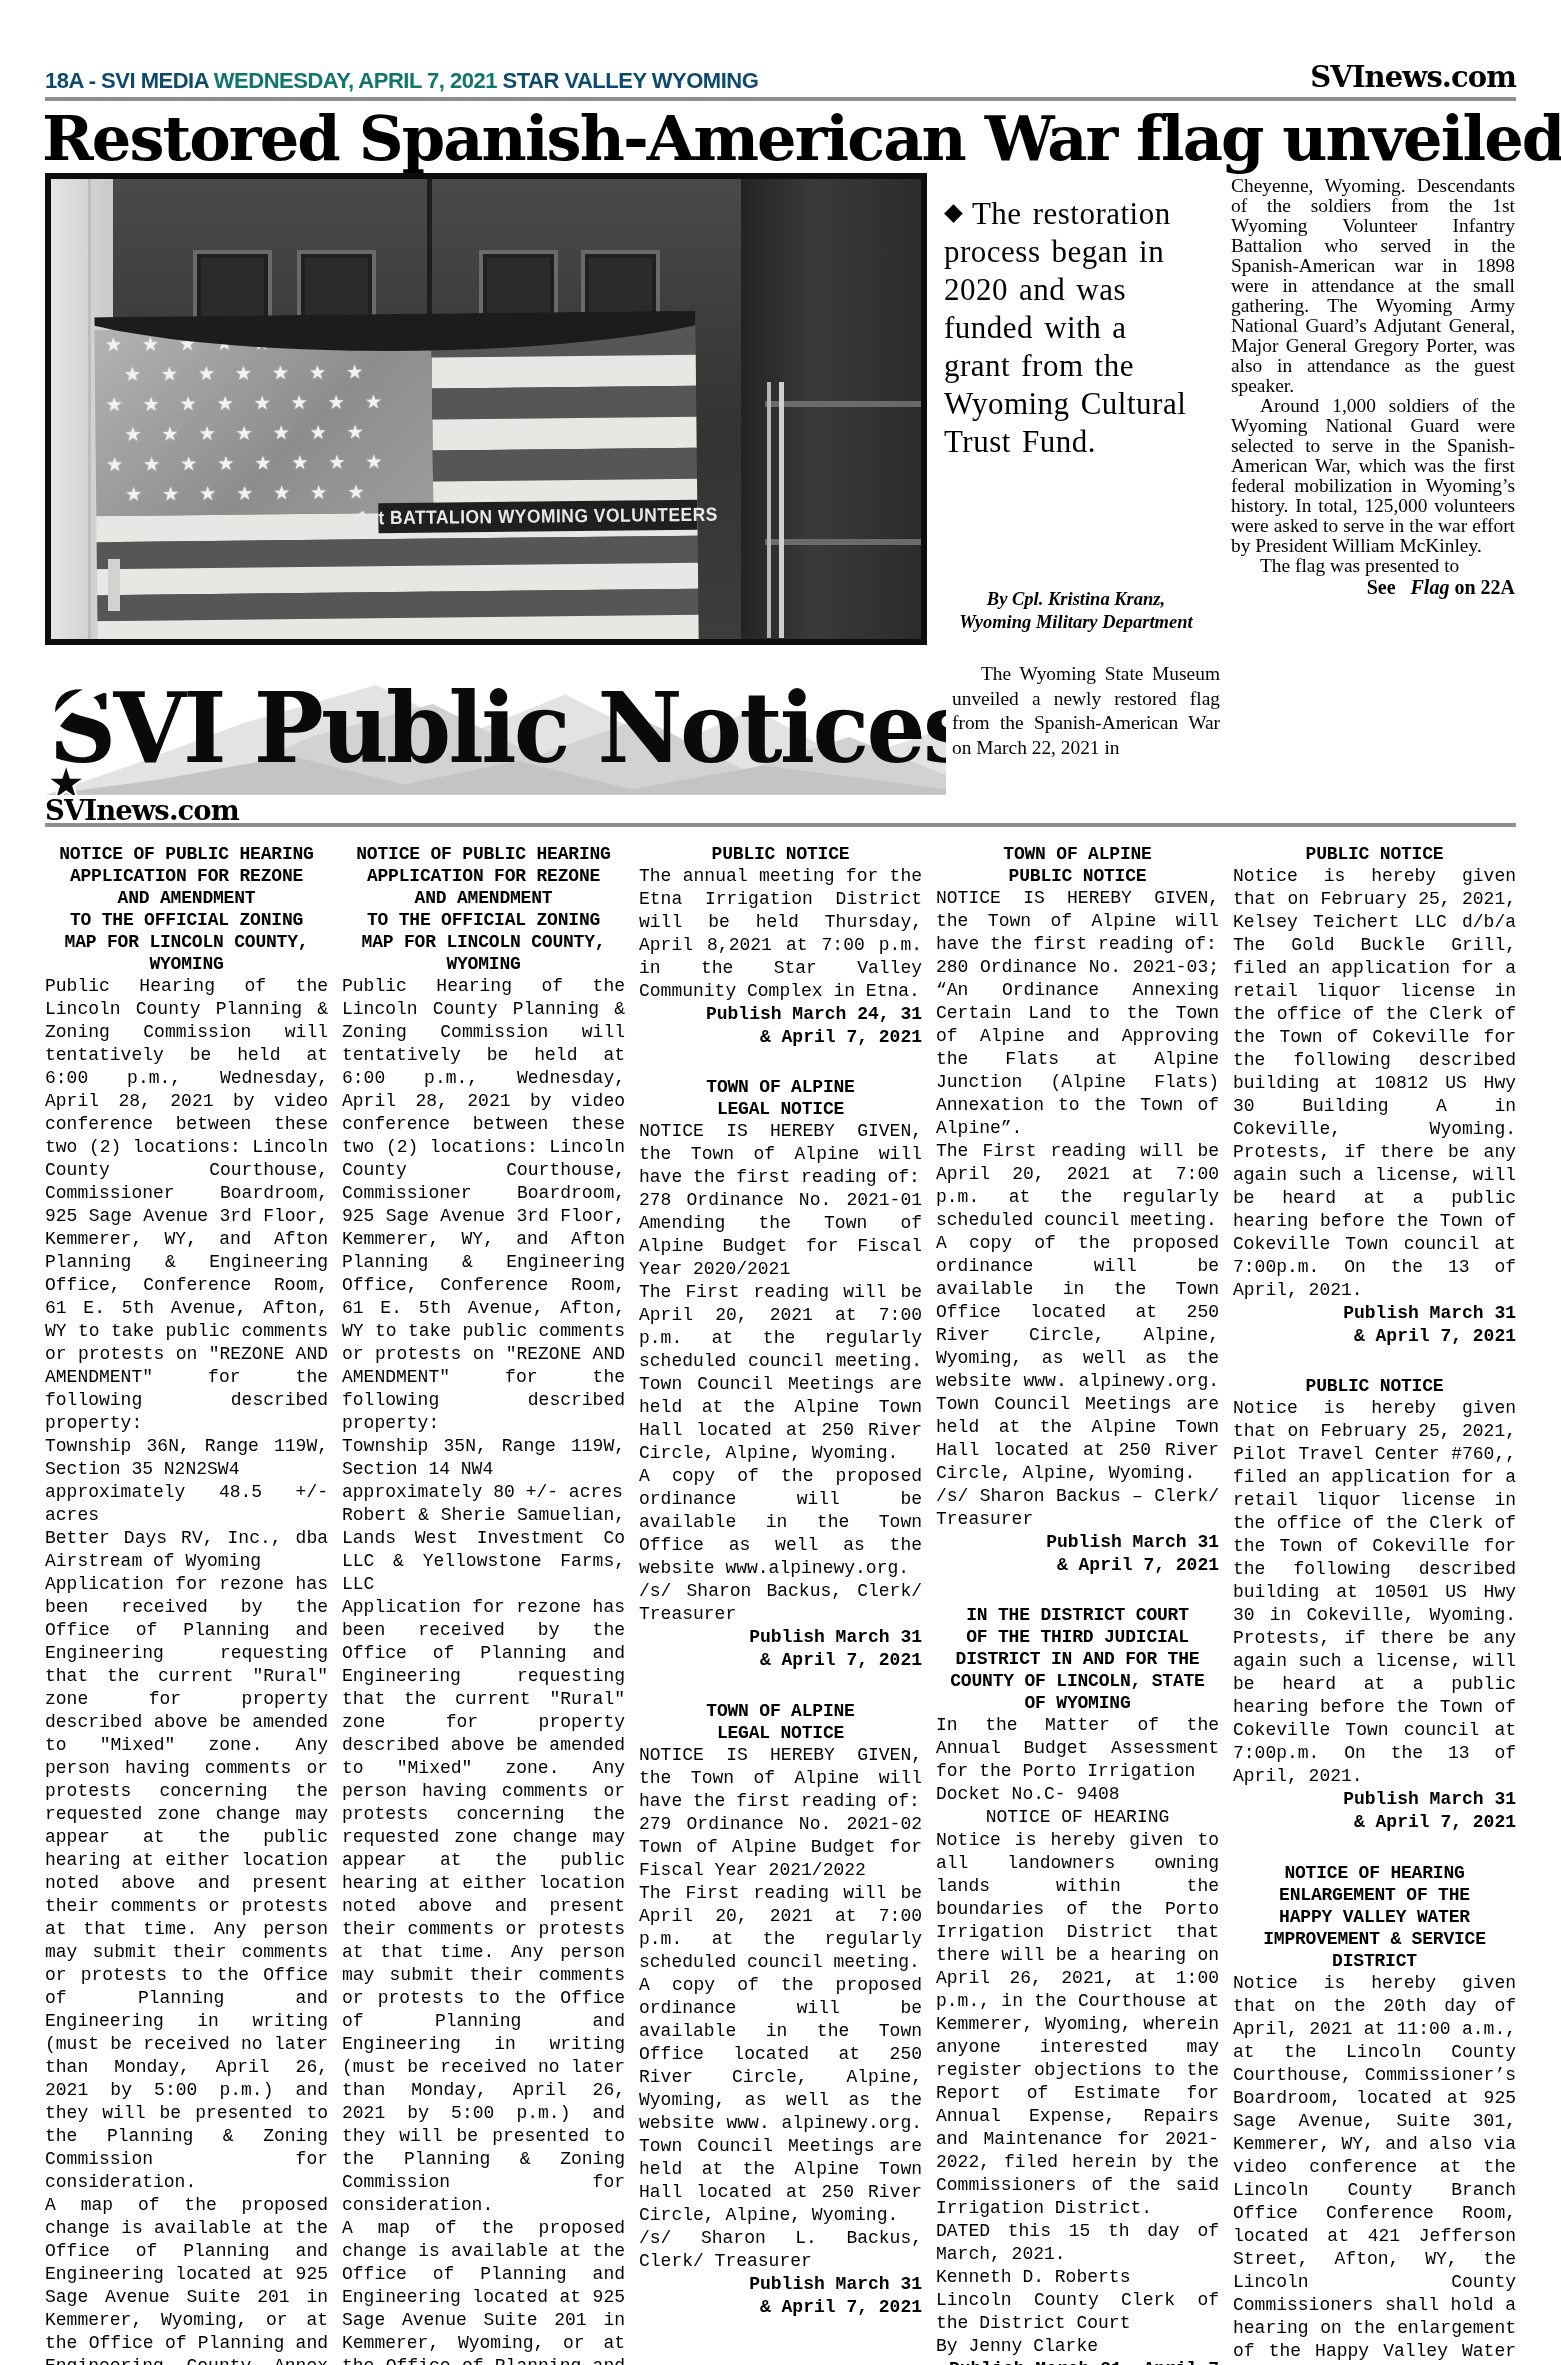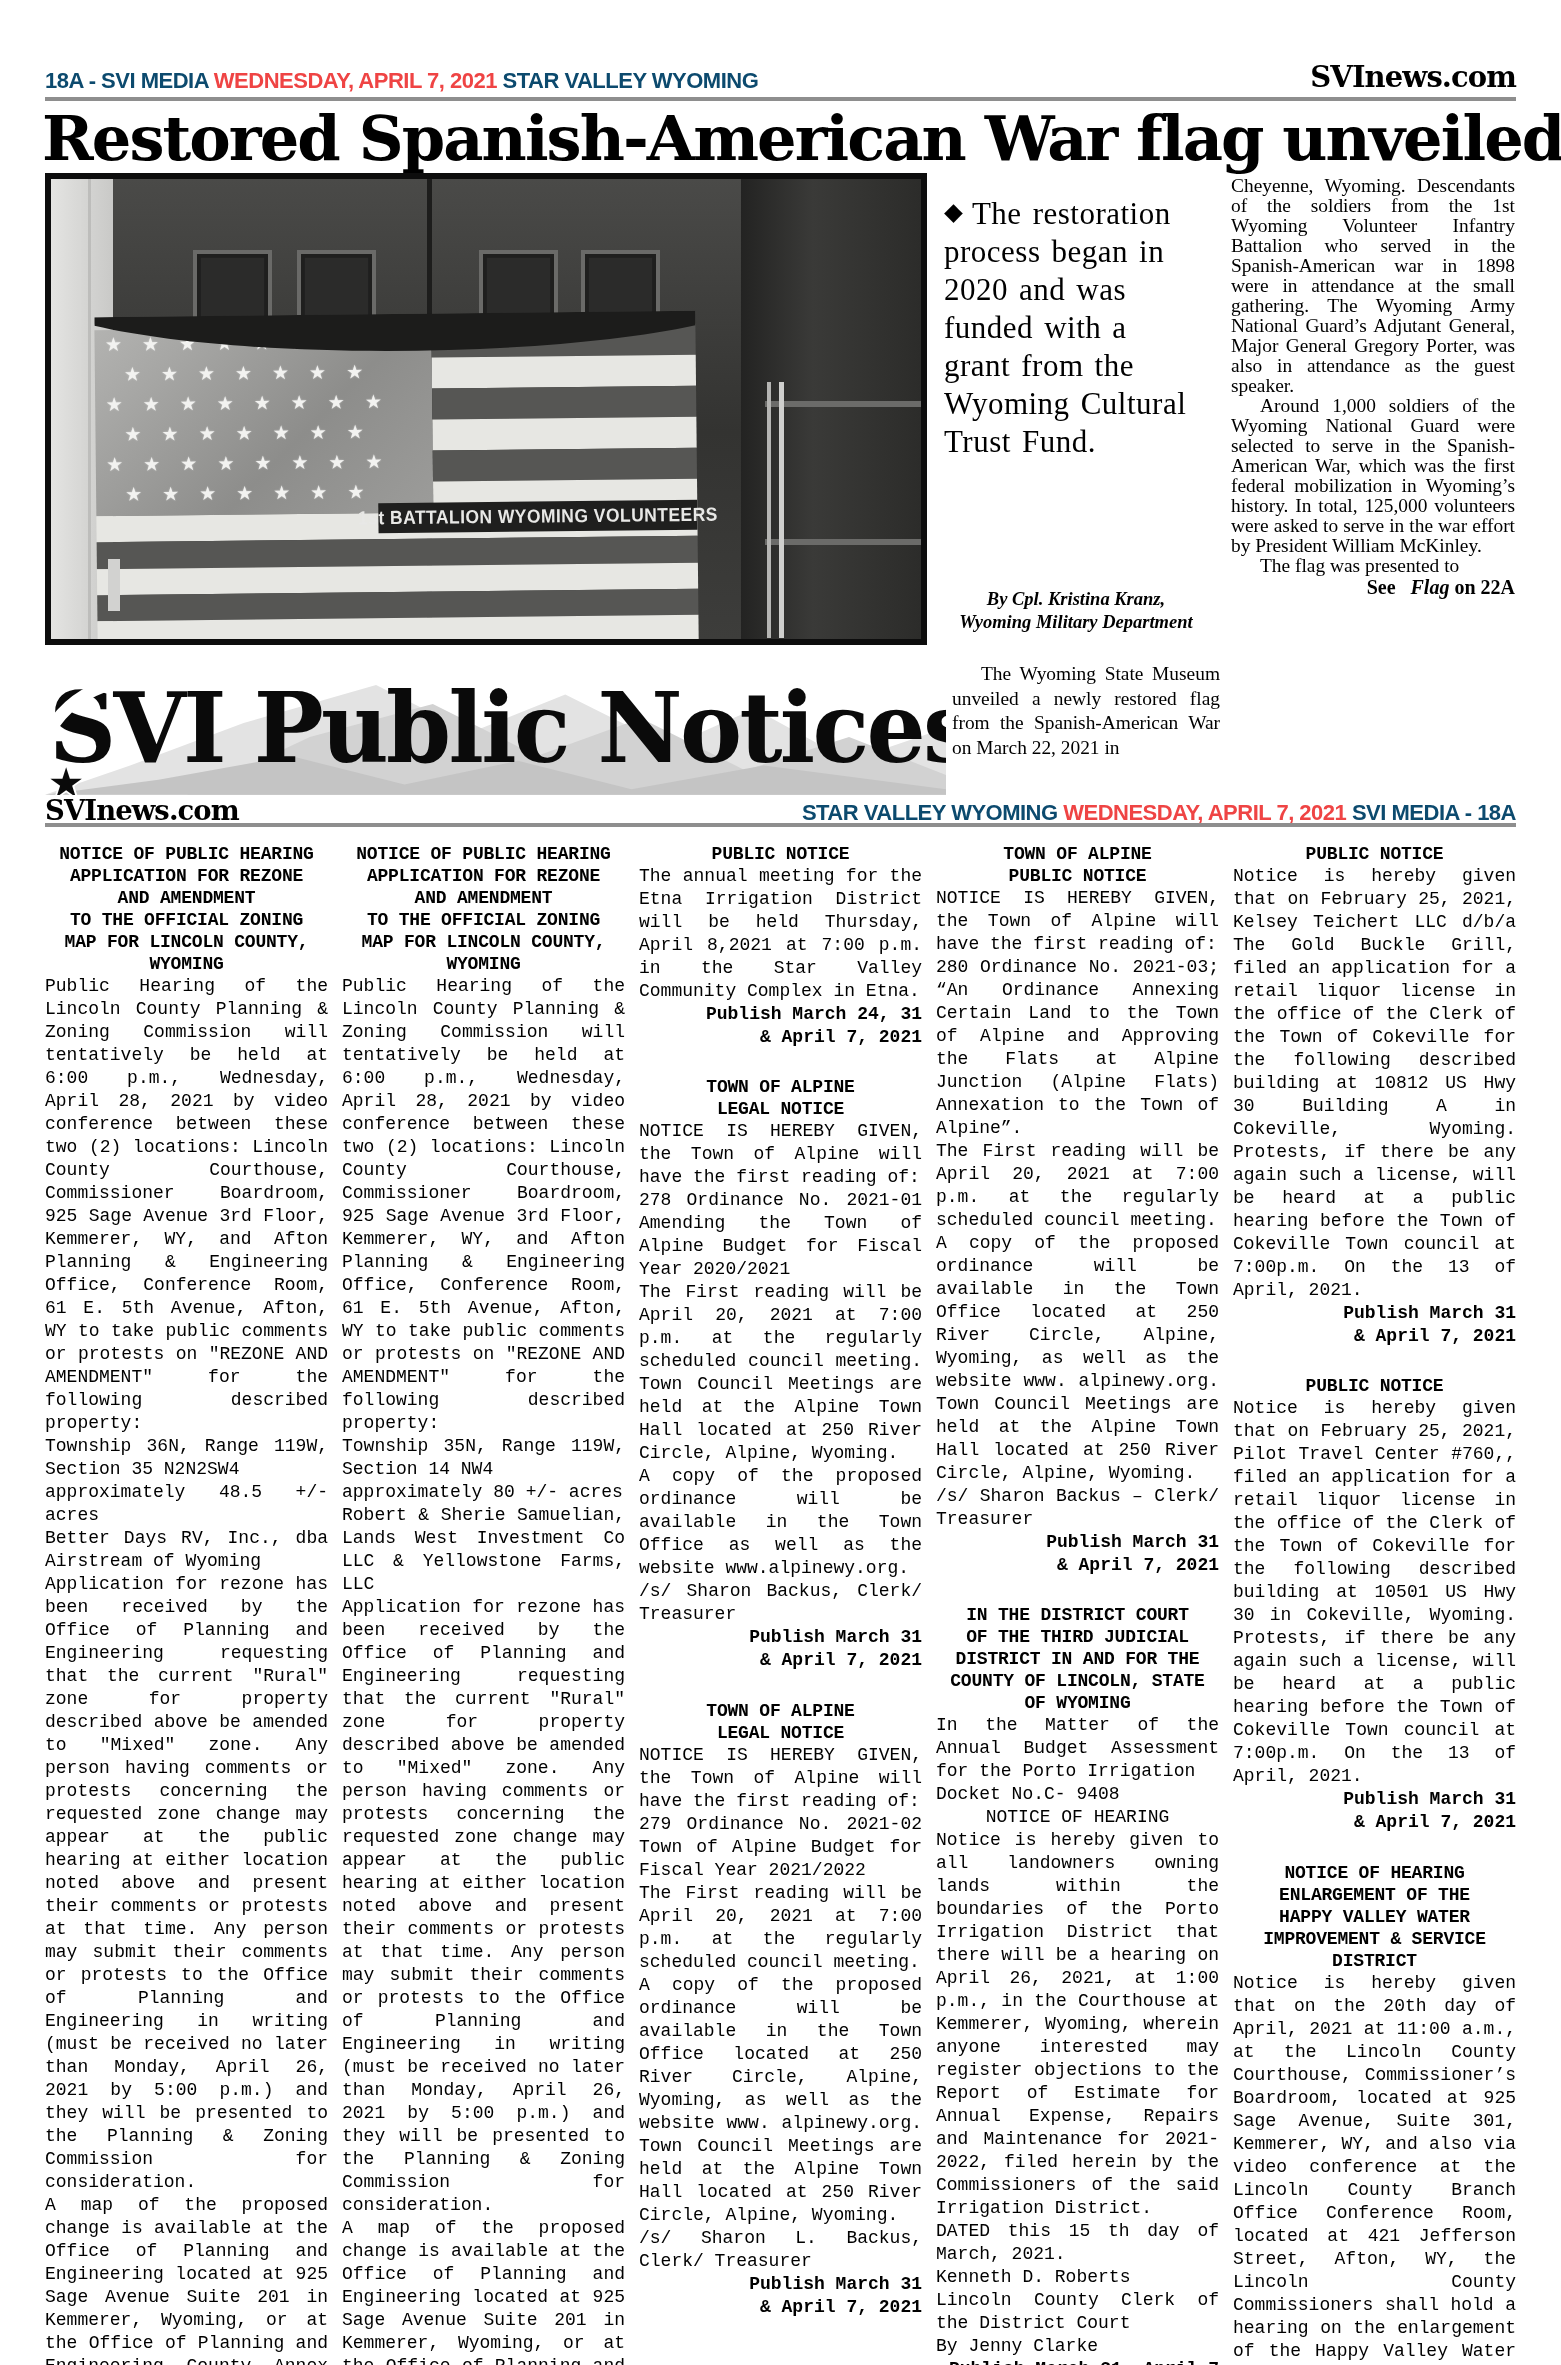--- a/index.html
+++ b/index.html
@@ -4,21 +4,21 @@
 <style>
   html,body{margin:0;padding:0;background:#fff;}
   .page{position:relative;width:1561px;height:2413px;background:#ffffff;overflow:hidden;
         font-family:"Liberation Serif",serif;color:#000;}
 
   
   .top-header{position:absolute;left:45px;top:61px;width:1471px;height:33px;
       font-family:"Liberation Sans",sans-serif;font-weight:bold;font-size:22px;
       letter-spacing:-0.5px;display:flex;justify-content:space-between;align-items:flex-end;}
   .hdr-gray{color:#0c4a6e;}
-  .hdr-black{color:#ef4444;}
+  .hdr-black{color:#0f766e;}
   .site-slab{font-family:"DejaVu Serif",serif;font-weight:bold;font-size:29px;letter-spacing:-0.9px;}
   .rule{position:absolute;left:45px;width:1471px;height:3.8px;background:#8e8e8e;}
   .rule-top{top:97px;}
   .rule-mid{top:823px;}
 
   
   .headline{position:absolute;left:42px;top:103px;width:1486px;
       font-family:"DejaVu Serif",serif;font-weight:bold;font-size:61px;letter-spacing:-1.9px;
       white-space:nowrap;transform:scaleX(1.02);transform-origin:left;}
 
@@ -195,23 +195,20 @@
     </svg>
     <div class="banner-text">SVI Public Notices</div>
     <svg class="swoosh" viewBox="0 0 330 150">
       <path d="M8,140 C70,30 210,5 325,40" fill="none" stroke="#ffffff" stroke-width="26" stroke-linecap="round"></path>
     </svg>
     <div class="logo-star">★</div>
   </div>
 
   <div class="sec-header">
     <div class="sec-left">SVInews.com</div>
-    <div class="sec-right">
-      <span class="hdr-gray">STAR VALLEY WYOMING </span><span class="hdr-black">WEDNESDAY, APRIL 7, 2021 </span><span class="hdr-gray">SVI MEDIA - 18A</span>
-    </div>
   </div>
   <div class="rule rule-mid"></div>
 
   <div class="notices" id="notices">
       <div class="ncol">
         <div class="notice">
           <div class="n-head">NOTICE OF PUBLIC HEARING</div>
           <div class="n-head">APPLICATION FOR REZONE</div>
           <div class="n-head">AND AMENDMENT</div>
           <div class="n-head">TO THE OFFICIAL ZONING</div>

